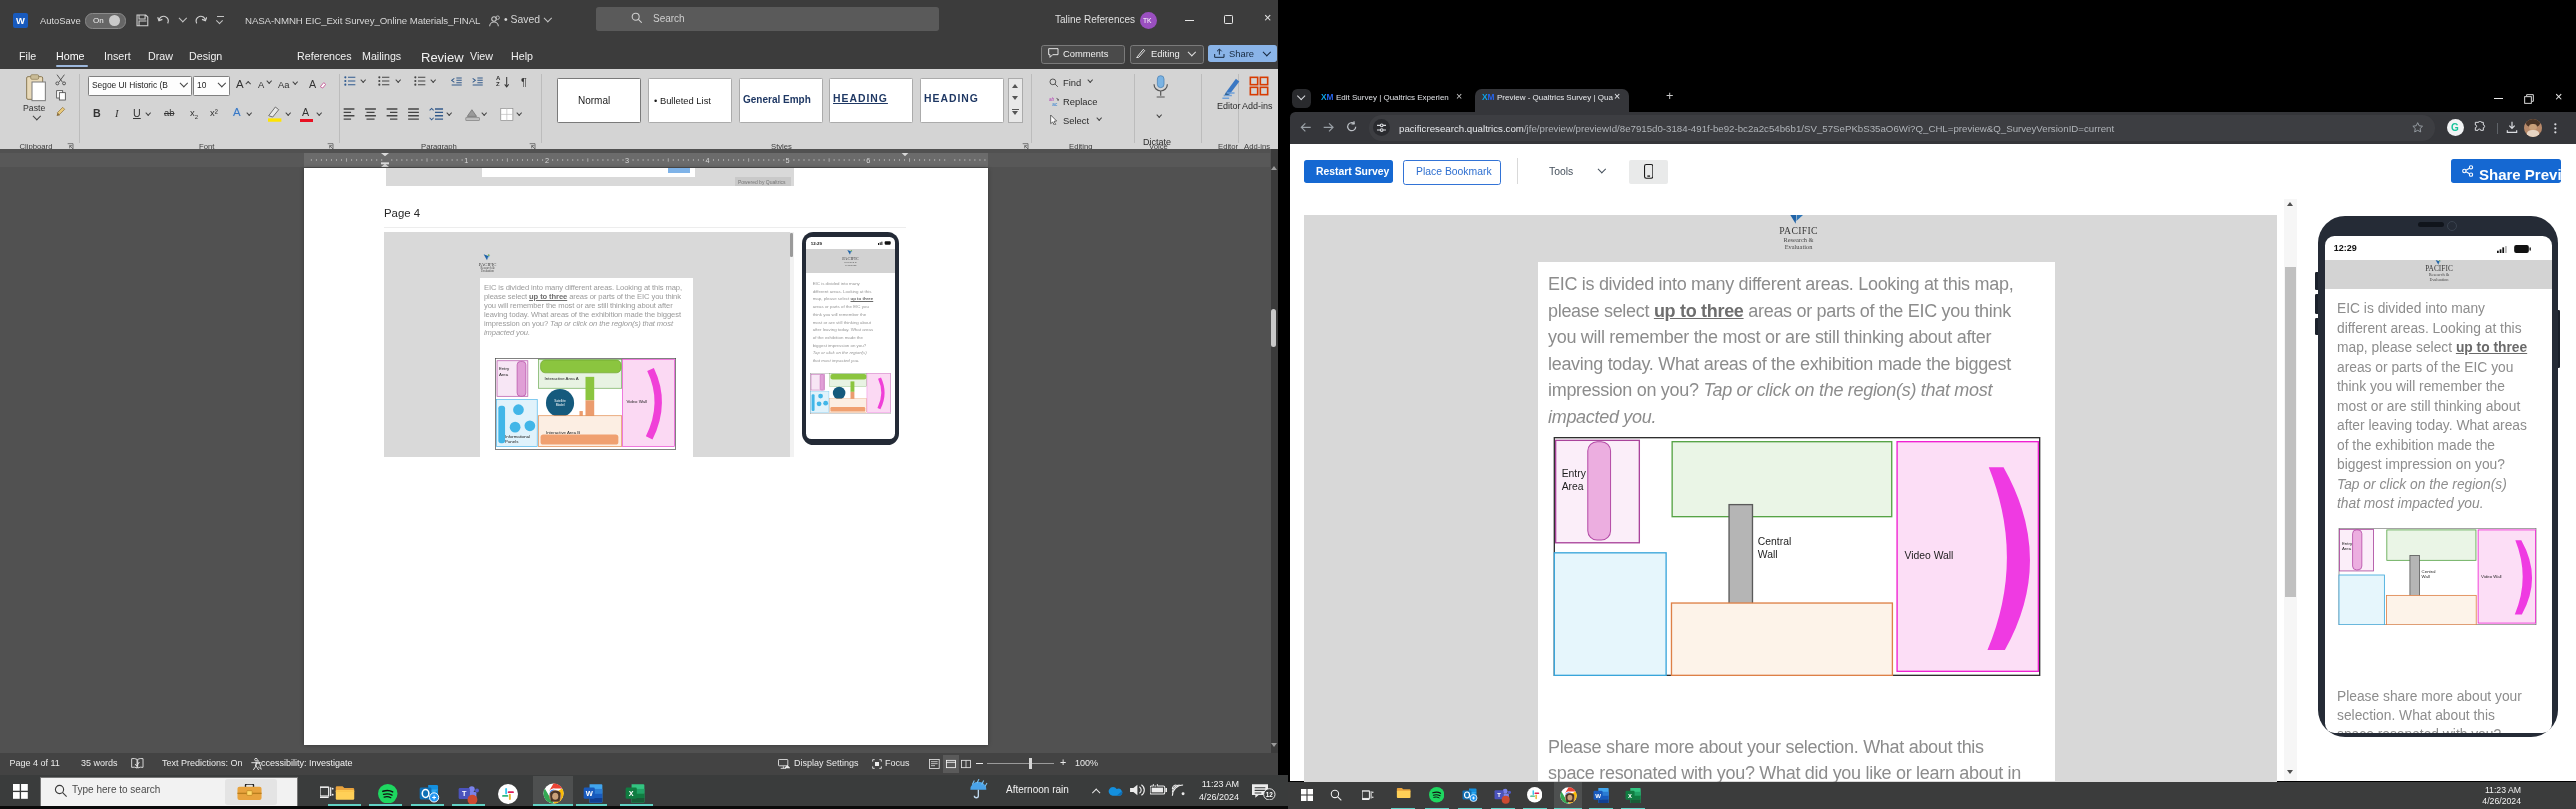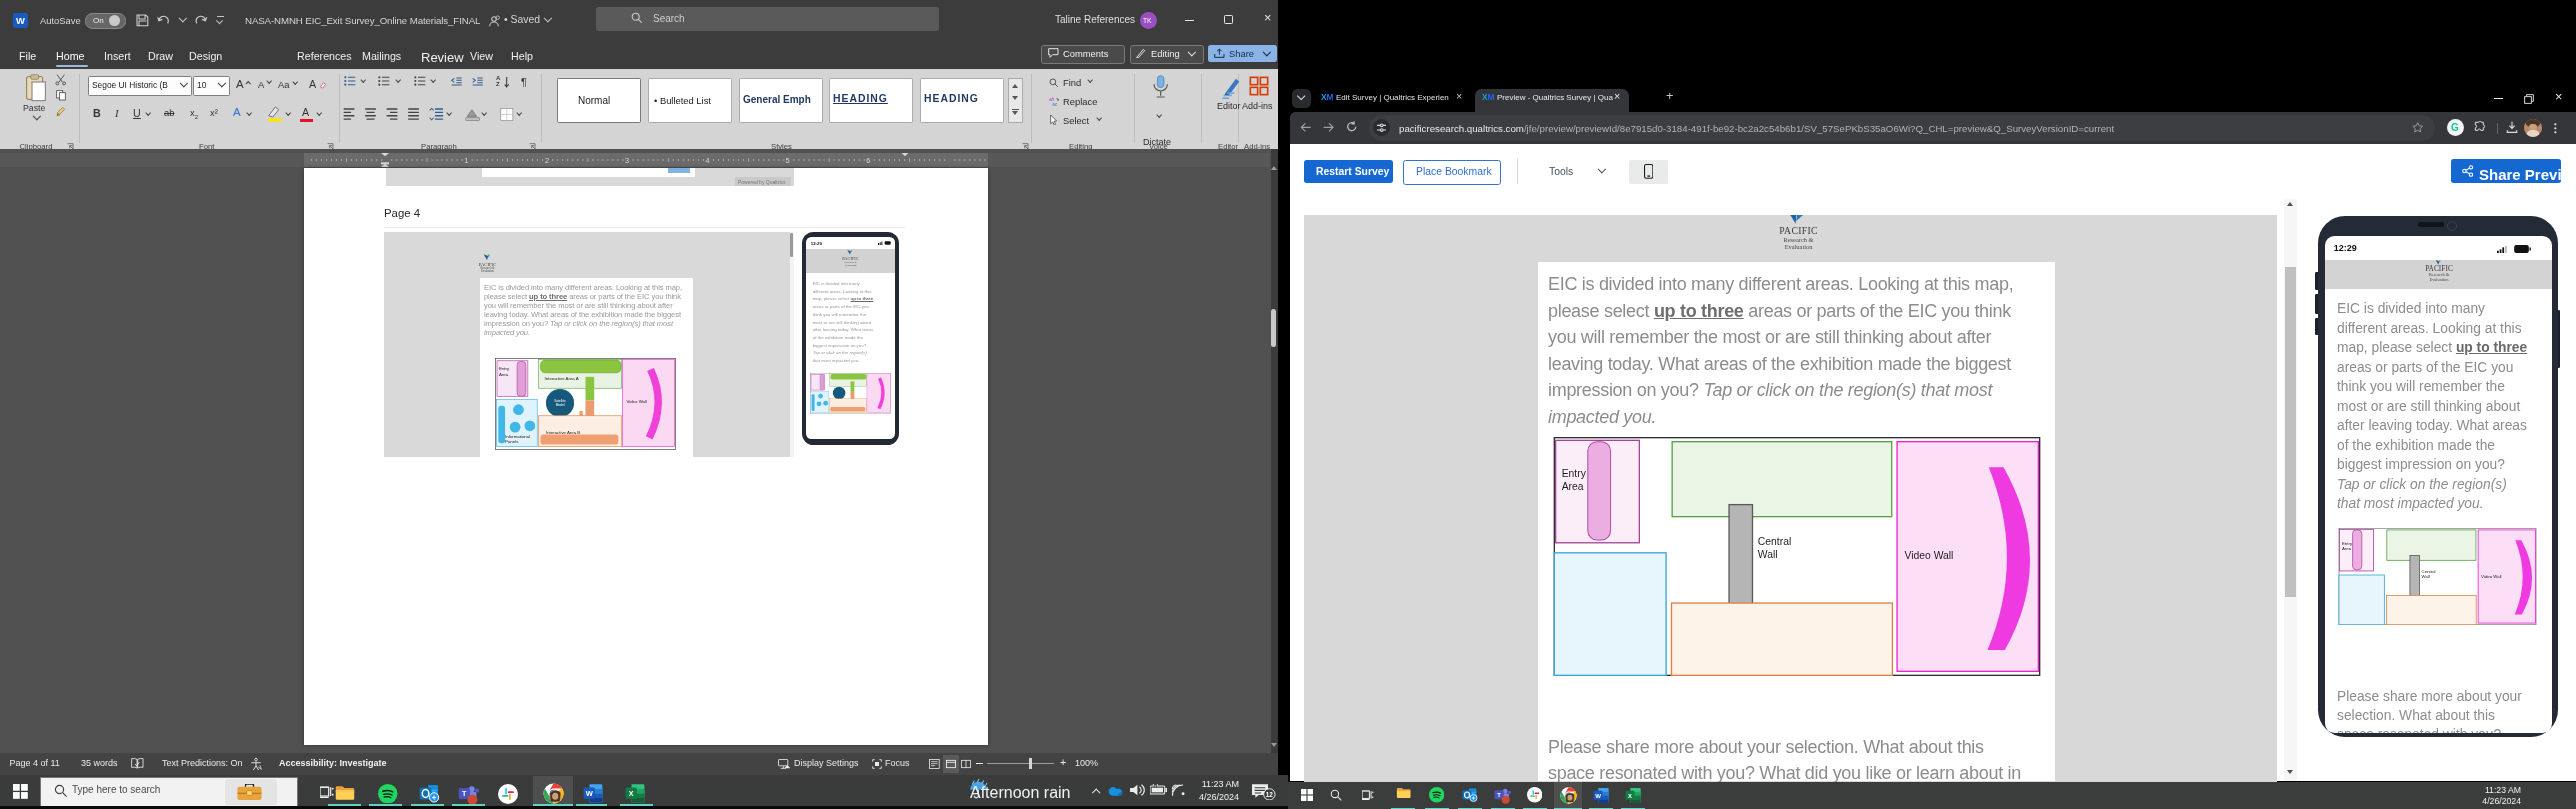--- a/index.html
+++ b/index.html
@@ -567,21 +567,21 @@
   <svg class="ab" style="left:131px;top:5.4px;" width="12.7" height="10.7" viewBox="0 0 19 16">
       <path d="M1 1 q4-1 8 1 v13 q-4-2 -8-1 z M18 1 q-4-1 -8 1 v13 q4-2 8-1 z" fill="none" stroke="#ebebeb" stroke-width="1.3"></path>
       <path d="M6 9 l2.5 3 4-6" fill="none" stroke="#ebebeb" stroke-width="1.3"></path>
     </svg>
   <div class="tx" style="left:162px;top:5.4px;font-size:9px;color:#ebebeb;">Text Predictions: On</div>
   <svg class="ab" style="left:250px;top:4.7px;" width="12" height="12.7" viewBox="0 0 18 19">
       <circle cx="9" cy="2.5" r="2" fill="none" stroke="#ebebeb" stroke-width="1.3"></circle>
       <path d="M2 7 h14 M9 7 v5 M9 12 l-4 6 M9 12 l4 6" fill="none" stroke="#ebebeb" stroke-width="1.4"></path>
       <path d="M12 13 l5 4 -2-6" fill="none" stroke="#ebebeb" stroke-width="1.1"></path>
     </svg>
-  <div class="tx" style="left:279px;top:5.4px;font-size:9px;font-weight:bold;color:#f2f2f2;">Accessibility: Investigate</div>
+  <div class="tx" style="left:255px;top:5.4px;font-size:9px;font-weight:normal;color:#f2f2f2;">Accessibility: Investigate</div>
   <svg class="ab" style="left:778px;top:6px;" width="12.7" height="10" viewBox="0 0 19 15">
       <rect x="0.7" y="0.7" width="14" height="9.5" rx="1" fill="none" stroke="#ebebeb" stroke-width="1.3"></rect>
       <path d="M4 14 h8 M8 11 v3" stroke="#ebebeb" stroke-width="1.3"></path>
       <path d="M10 13 l4-4 4 4 v1 h-8 z" fill="#ebebeb"></path>
     </svg>
   <div class="tx" style="left:794px;top:5.4px;font-size:9px;color:#ebebeb;">Display Settings</div>
   <svg class="ab" style="left:872px;top:6px;" width="10" height="10" viewBox="0 0 15 15">
       <path d="M1 4 v-3 h3 M11 1 h3 v3 M14 11 v3 h-3 M4 14 h-3 v-3" fill="none" stroke="#ebebeb" stroke-width="1.3"></path>
       <rect x="4.5" y="4.5" width="6" height="6" fill="#ebebeb"></rect>
     </svg>
@@ -707,21 +707,21 @@
   <div class="ab" style="left:576px;top:29px;width:31px;height:2px;background:#62d2c5;"></div>
   <div class="ab" style="left:620px;top:29px;width:33px;height:2px;background:#62d2c5;"></div>
 
   <svg class="ab" style="left:969px;top:4px;" width="20" height="21.5" viewBox="0 0 30 32">
     <path d="M2 16 a12 12 0 0 1 24 0 z" fill="#4aa3e8"></path>
     <path d="M14 16 v9 a3 3 0 0 1 -6 0" fill="none" stroke="#bfd9ef" stroke-width="2"></path>
     <g stroke="#7ec3f0" stroke-width="1.6">
         <path d="M8 2 l-3 6 M15 0 l-3 6 M22 2 l-3 6 M27 6 l-3 5"></path>
       </g>
   </svg>
-  <div class="tx" style="left:970px;top:9.4px;font-size:16px;color:#f2f2f2;">Afternoon rain</div>
+  <div class="tx" style="left:1006px;top:9.4px;font-size:10px;color:#f2f2f2;">Afternoon rain</div>
   <span class="cvu ab" style="left:1093px;top:13.4px;width:5.4px;height:5.4px;border-color:#e8e8e8;border-width:1.3px 0 0 1.3px;"></span>
   <svg class="ab" style="left:1108px;top:10px;" width="17.4" height="11.4" viewBox="0 0 26 17">
       <path d="M7 16 a6.5 6.5 0 1 1 6-10 a5 5 0 1 1 5 10 z" fill="#1490df"></path>
       <path d="M13 16 l8 -7 a5 5 0 0 1 -3 7 z" fill="#0f6fb5"></path>
     </svg>
   <svg class="ab" style="left:1130px;top:9.4px;" width="14.8" height="12" viewBox="0 0 22 18">
       <path d="M0 6 h5 l6-5 v16 l-6-5 h-5 z" fill="#ececec"></path>
       <path d="M14 4 a6 6 0 0 1 0 10 M17 1 a9.5 9.5 0 0 1 0 16" stroke="#ececec" stroke-width="1.7" fill="none"></path>
     </svg>
   <svg class="ab" style="left:1150px;top:9.4px;" width="17.4" height="10.7" viewBox="0 0 26 16">

